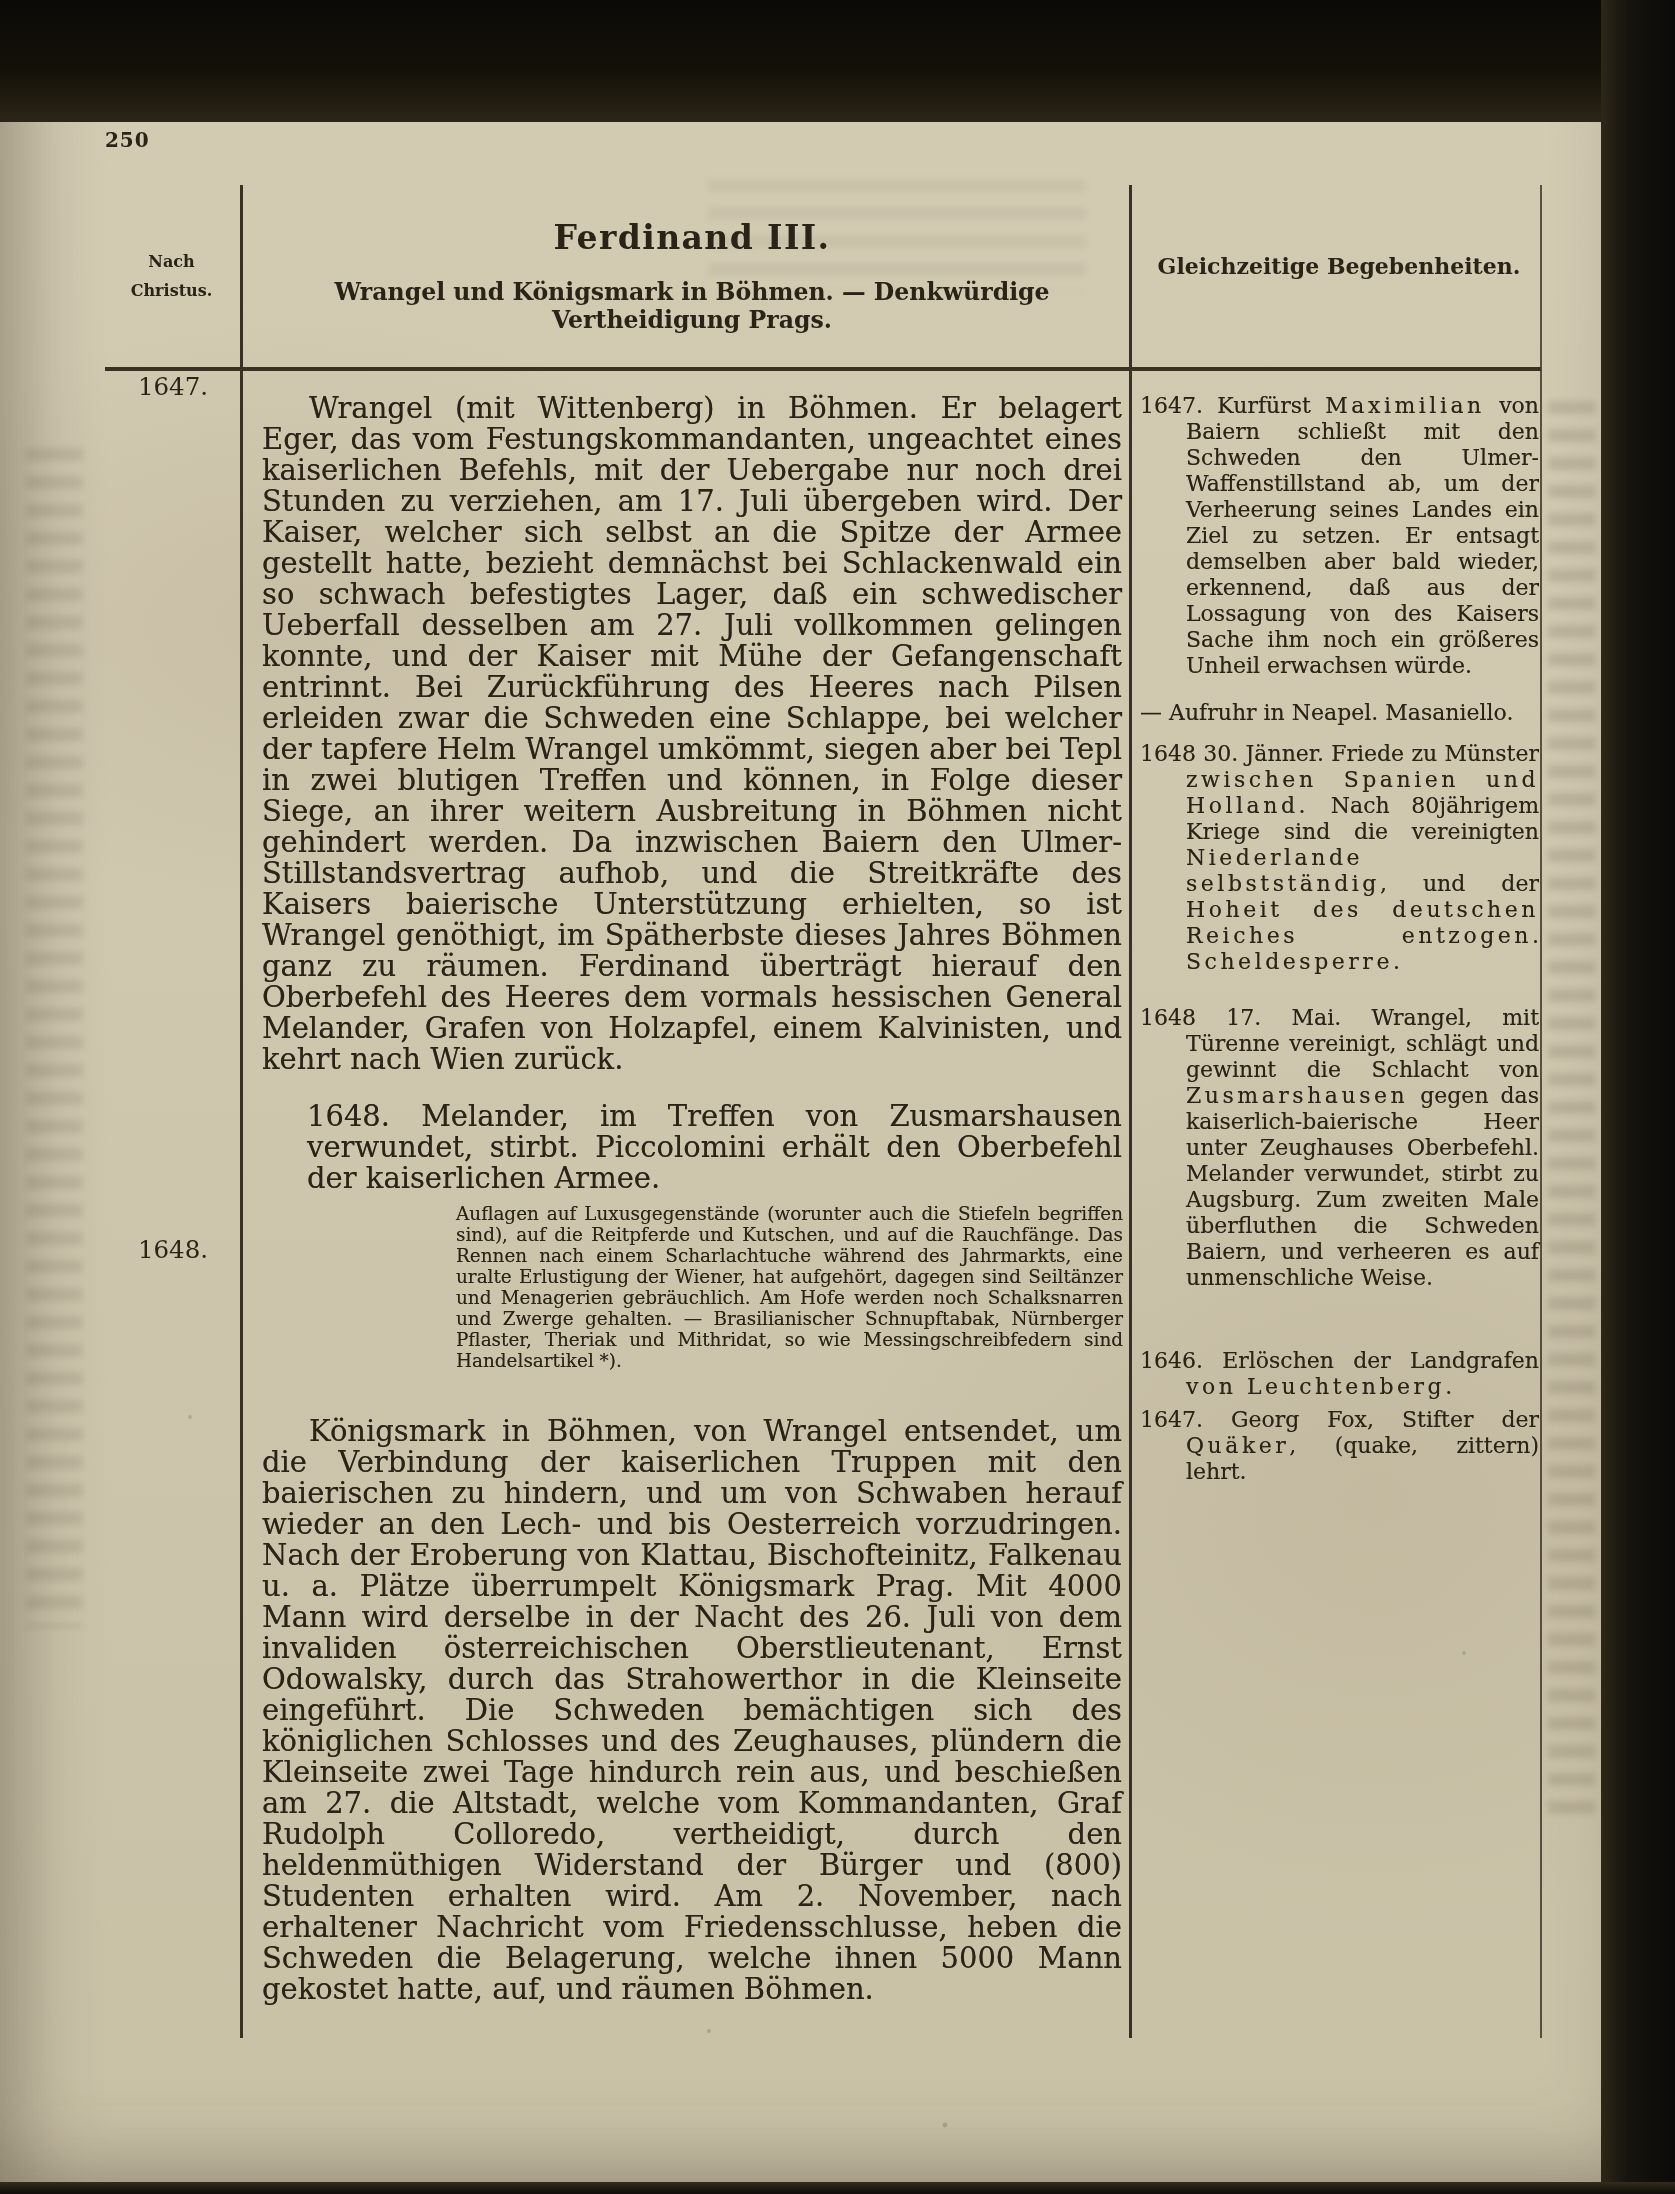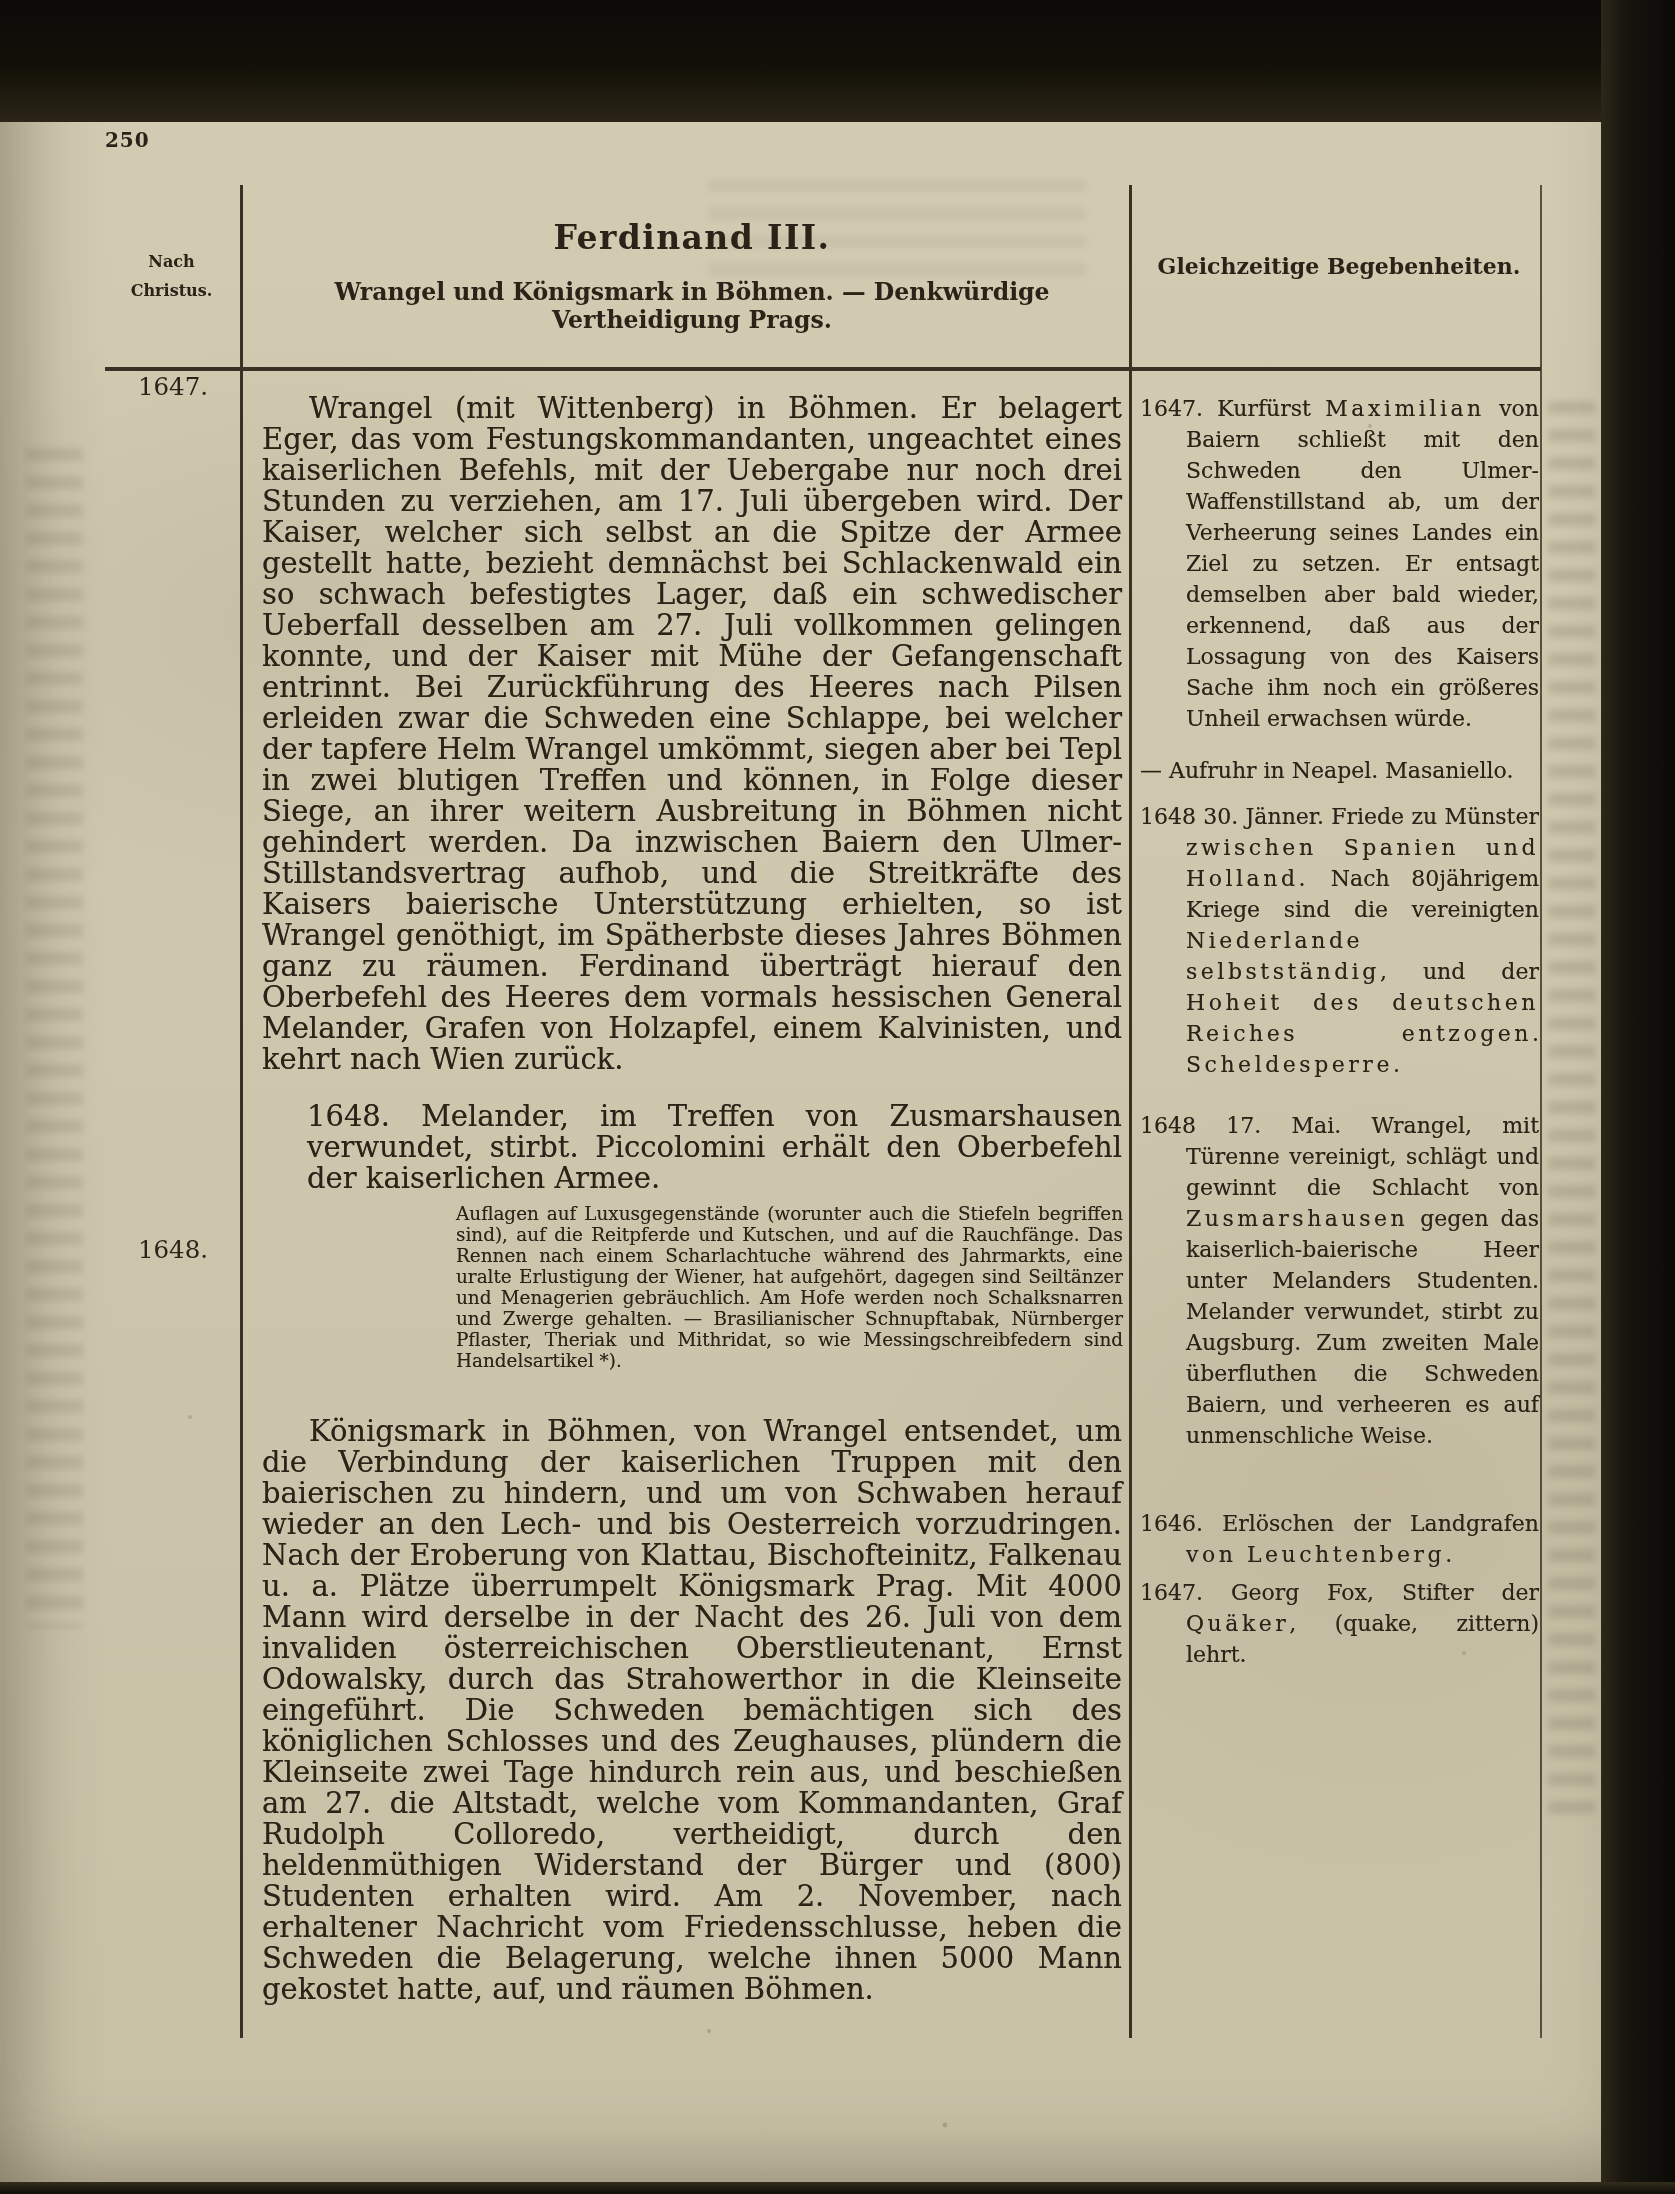--- a/index.html
+++ b/index.html
@@ -103,21 +103,21 @@
     font-size: 18.4px; line-height: 21px; text-align: justify;
     text-shadow: 0 0 0.5px rgba(43,35,24,0.5);
     margin: 16px;
   }
   .sp1 { margin-top: 8.5px; margin-left: 194px; width: 667px; }
   .p1648 { margin-top: 45px; }
 
   
   .side-col { position: absolute; left: 1140px; top: 393px; width: 399px; }
   .side-entry {
-    font-size: 22px; line-height: 31px; text-align: justify;
+    font-size: 22px; line-height: 26px; text-align: justify;
     padding-left: 46px; text-indent: -46px;
     text-shadow: 0 0 0.5px rgba(43,35,24,0.5);
     margin: 0;
   }
   .e2 { margin-top: 21px; }
   .e3 { margin-top: 15px; }
   .e4 { margin-top: 30px; }
   .e5 { margin-top: 57px; }
   .e6 { margin-top: 6.6px; }
   .sp { letter-spacing: 0.16em; }
@@ -166,21 +166,21 @@
   <p class="body-text melander">1648. Melander, im Treffen von Zusmarshausen verwundet, stirbt. Piccolomini erhält den Oberbefehl der kaiserlichen Armee.</p>
   <p class="small-text sp1">Auflagen auf Luxusgegenstände (worunter auch die Stiefeln begriffen sind), auf die Reitpferde und Kutschen, und auf die Rauchfänge. Das Rennen nach einem Scharlachtuche während des Jahrmarkts, eine uralte Erlustigung der Wiener, hat aufgehört, dagegen sind Seiltänzer und Menagerien gebräuchlich. Am Hofe werden noch Schalksnarren und Zwerge gehalten. — Brasilianischer Schnupftabak, Nürnberger Pflaster, Theriak und Mithridat, so wie Messingschreibfedern sind Handelsartikel *).</p>
   <p class="body-text indent-first p1648">Königsmark in Böhmen, von Wrangel entsendet, um die Verbindung der kaiserlichen Truppen mit den baierischen zu hindern, und um von Schwaben herauf wieder an den Lech- und bis Oesterreich vorzudringen. Nach der Eroberung von Klattau, Bischofteinitz, Falkenau u. a. Plätze überrumpelt Königsmark Prag. Mit 4000 Mann wird derselbe in der Nacht des 26. Juli von dem invaliden österreichischen Oberstlieutenant, Ernst Odowalsky, durch das Strahowerthor in die Kleinseite eingeführt. Die Schweden bemächtigen sich des königlichen Schlosses und des Zeughauses, plündern die Kleinseite zwei Tage hindurch rein aus, und beschießen am 27. die Altstadt, welche vom Kommandanten, Graf Rudolph Colloredo, vertheidigt, durch den heldenmüthigen Widerstand der Bürger und (800) Studenten erhalten wird. Am 2. November, nach erhaltener Nachricht vom Friedensschlusse, heben die Schweden die Belagerung, welche ihnen 5000 Mann gekostet hatte, auf, und räumen Böhmen.</p>
 
 </div>
 
 <div class="side-col">
   <p class="side-entry"><span>1647. Kurfürst </span><span class="sp">Maximilian</span><span> von Baiern schließt mit den Schweden den Ulmer-Waffenstillstand ab, um der Verheerung seines Landes ein Ziel zu setzen. Er entsagt demselben aber bald wieder, erkennend, daß aus der Lossagung von des Kaisers Sache ihm noch ein größeres Unheil erwachsen würde.</span></p>
   <p class="side-entry e2"><span>— Aufruhr in Neapel. Masaniello.</span></p>
   <p class="side-entry e3"><span>1648 30. Jänner. Friede zu Münster </span><span class="sp">zwischen Spanien und Holland.</span><span> Nach 80jährigem Kriege sind die vereinigten </span><span class="sp">Niederlande selbstständig</span><span>, und der </span><span class="sp">Hoheit des deutschen Reiches entzogen</span><span>. </span><span class="sp">Scheldesperre</span><span>.</span></p>
-  <p class="side-entry e4"><span>1648 17. Mai. Wrangel, mit Türenne vereinigt, schlägt und gewinnt die Schlacht von </span><span class="sp">Zusmarshausen</span><span> gegen das kaiserlich-baierische Heer unter Melanders Studenten. Melander verwundet, stirbt zu Augsburg. Zum zweiten Male überfluthen die Schweden Baiern, und verheeren es auf unmenschliche Weise.</span></p>
+  <p class="side-entry e4"><span>1648 17. Mai. Wrangel, mit Türenne vereinigt, schlägt und gewinnt die Schlacht von </span><span class="sp">Zusmarshausen</span><span> gegen das kaiserlich-baierische Heer unter Zeughauses Oberbefehl. Melander verwundet, stirbt zu Augsburg. Zum zweiten Male überfluthen die Schweden Baiern, und verheeren es auf unmenschliche Weise.</span></p>
   <p class="side-entry e5"><span>1646. Erlöschen der Landgrafen </span><span class="sp">von Leuchtenberg</span><span>.</span></p>
   <p class="side-entry e6"><span>1647. Georg Fox, Stifter der </span><span class="sp">Quäker</span><span>, (quake, zittern) lehrt.</span></p>
 </div>
 
 <div class="vignette"></div>
 <div class="bar-top"></div>
 <div class="bar-right"></div>
 <div class="bar-bottom"></div>
 
 

